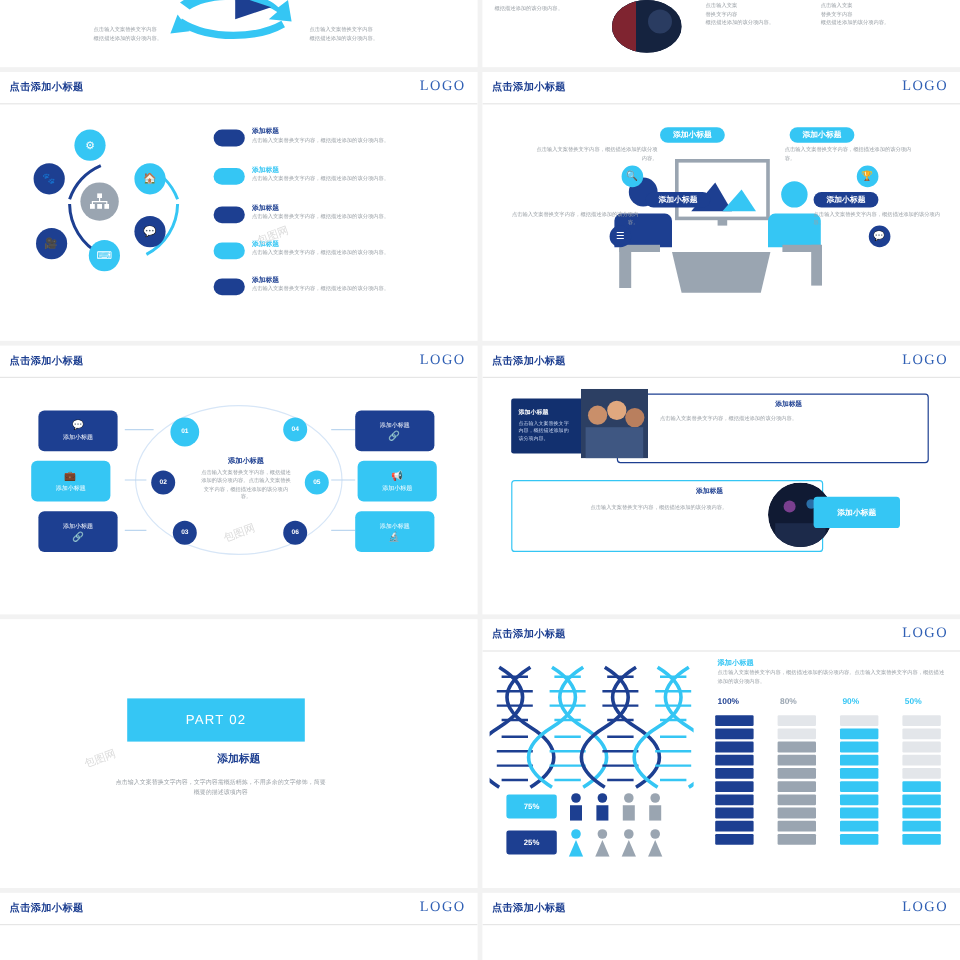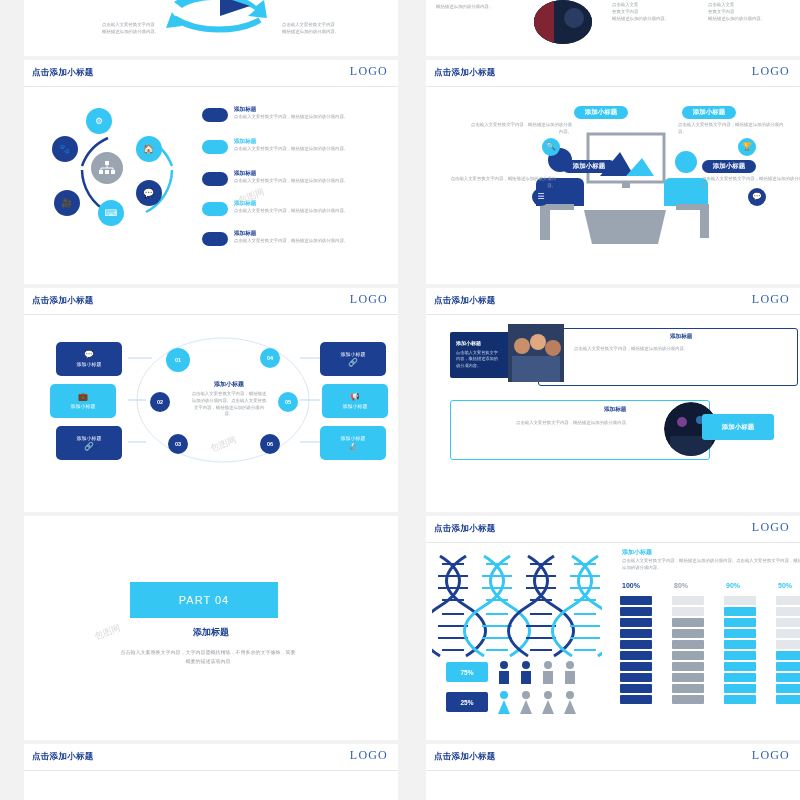--- a/index.html
+++ b/index.html
@@ -16,21 +16,20 @@
     grid-template-columns:398px 398px;
     grid-template-rows:56px 224px 224px 224px 72px;
     column-gap:4px;
     row-gap:4px;
     background:#f2f2f2;
   }
   .slide{
     background:#ffffff;
     position:relative;
     overflow:hidden;
-    margin-left:24px;
   }
   .hdr{
     position:absolute;top:0;left:0;right:0;height:26px;
     border-bottom:1px solid #e6e6e6;
   }
   .hdr .ttl{
     position:absolute;left:8px;top:7px;
     font-size:8.5px;color:#1d3f91;font-weight:bold;
     letter-spacing:.3px;
   }
@@ -336,21 +335,21 @@
           <circle cx="18" cy="20" r="5" fill="#7a3f8f"></circle>
           <circle cx="36" cy="18" r="4" fill="#2a6fa8"></circle>
           <rect x="6" y="34" width="42" height="20" fill="#1c2a4a"></rect>
         </svg>
     </div>
     <div class="tagbox" style="left:276px;top:126px;width:72px;height:26px;border-radius:3px;background:#35c6f4">添加小标题</div>
   </div>
 
   <div class="slide">
     <div style="position:absolute;left:106px;top:66px;width:148px;height:36px;background:#35c6f4;display:flex;align-items:center;justify-content:center">
-      <span style="color:#fff;font-size:11px;letter-spacing:1px">PART 04</span>
+      <span style="color:#fff;font-size:11px;letter-spacing:1px">PART 02</span>
     </div>
     <div style="position:absolute;left:0;right:0;top:110px;text-align:center;font-size:9px;color:#1d3f91;font-weight:bold">添加标题</div>
     <div style="position:absolute;left:96px;top:132px;width:176px;text-align:center;font-size:5px;color:#9aa0a6;line-height:1.7">点击输入文案替换文字内容，文字内容需概括精炼，不用多余的文字修饰，简要概要的描述该项内容</div>
     <div class="wm" style="left:70px;top:110px">包图网</div>
   </div>
 
   <div class="slide">
     <div class="hdr">
       <div class="ttl">点击添加小标题</div>
       <div class="logo">LOGO</div>

